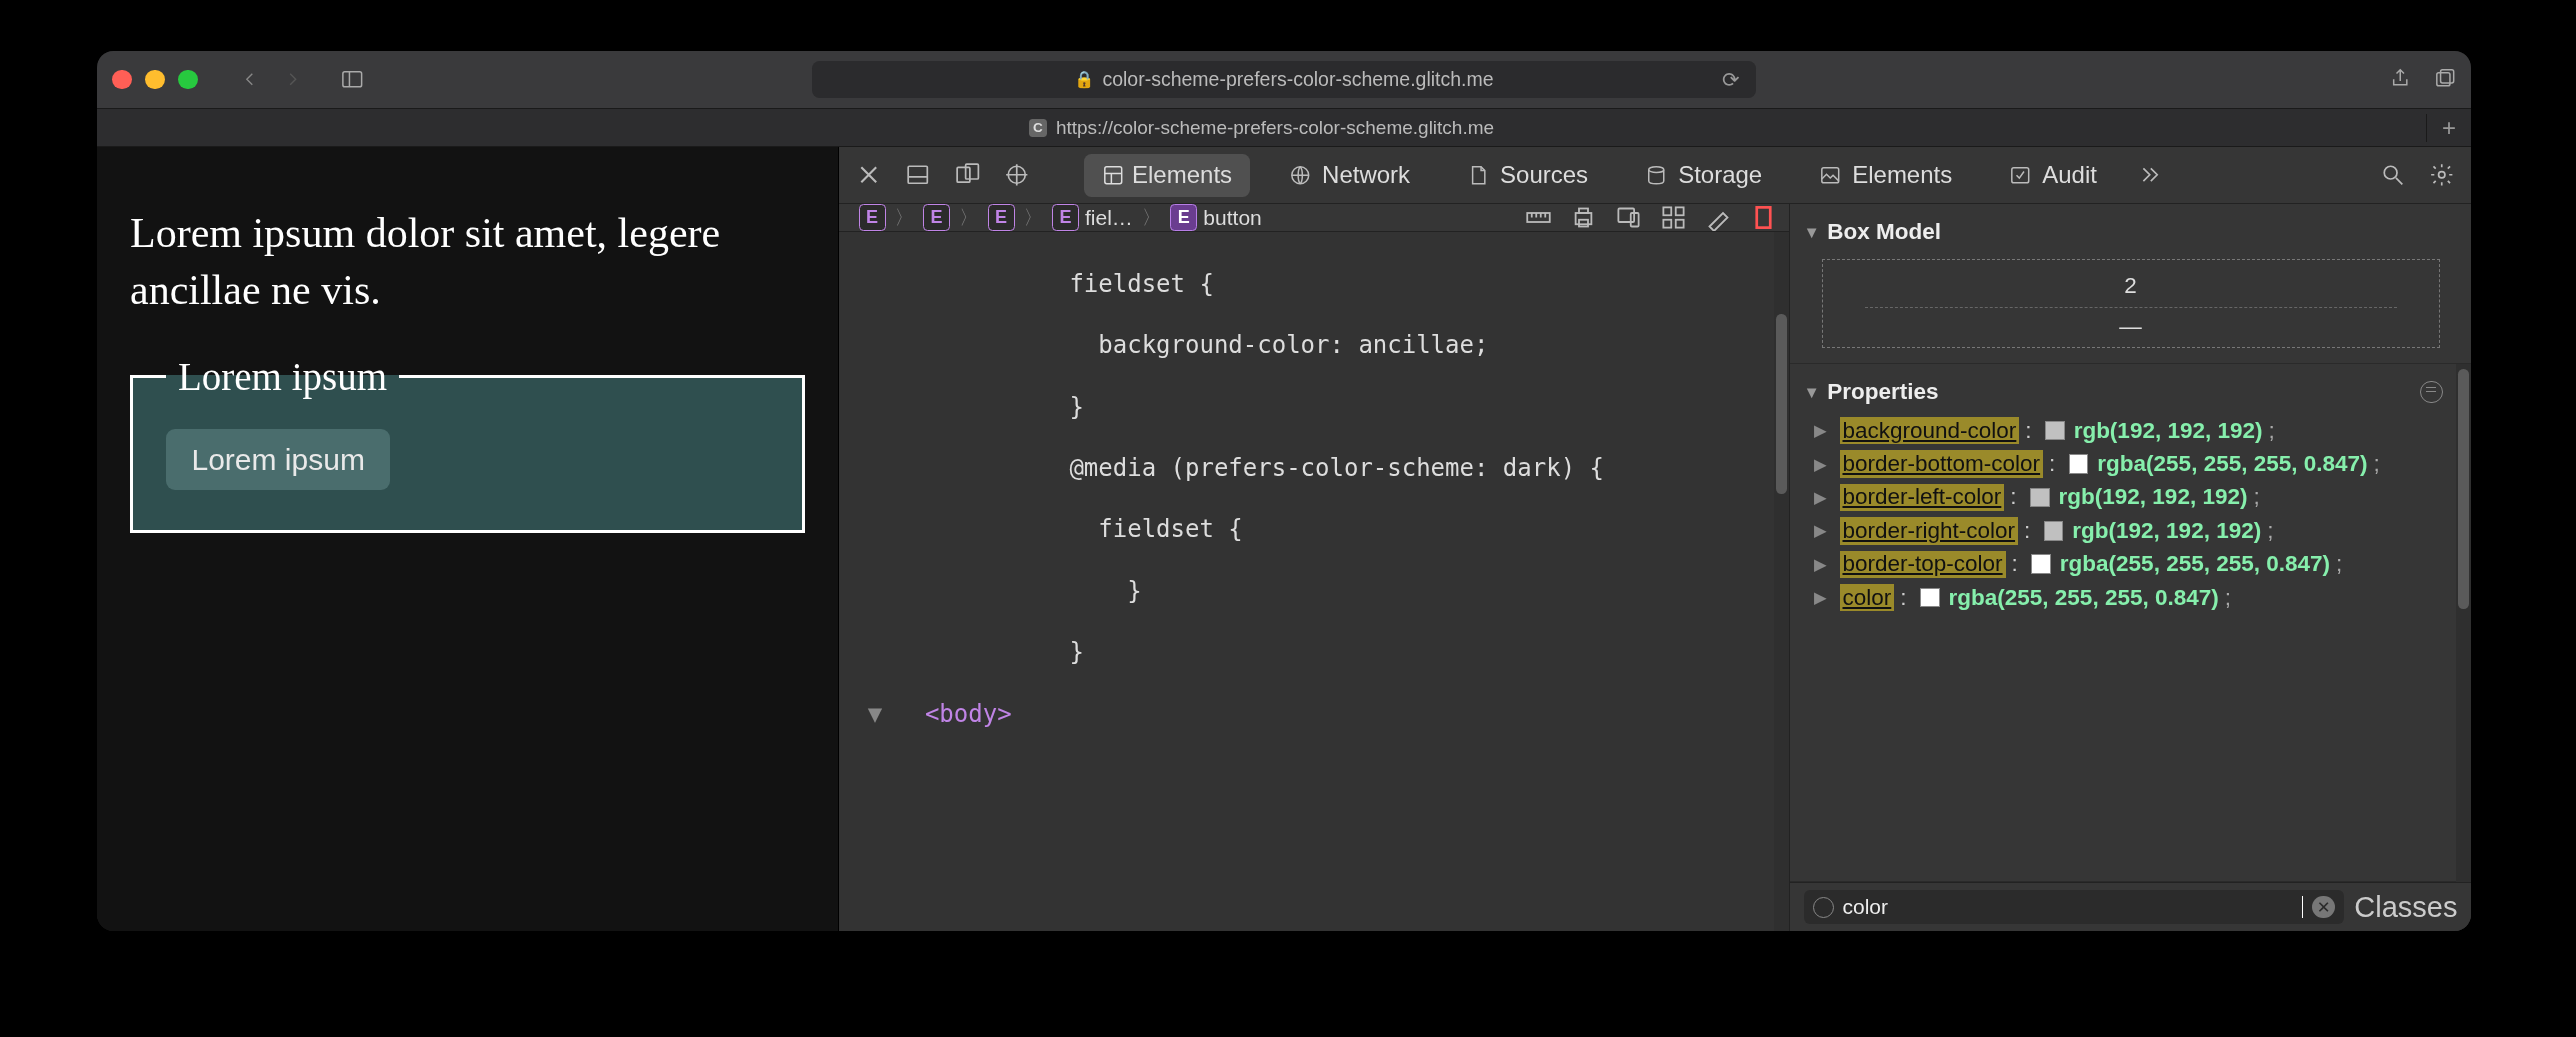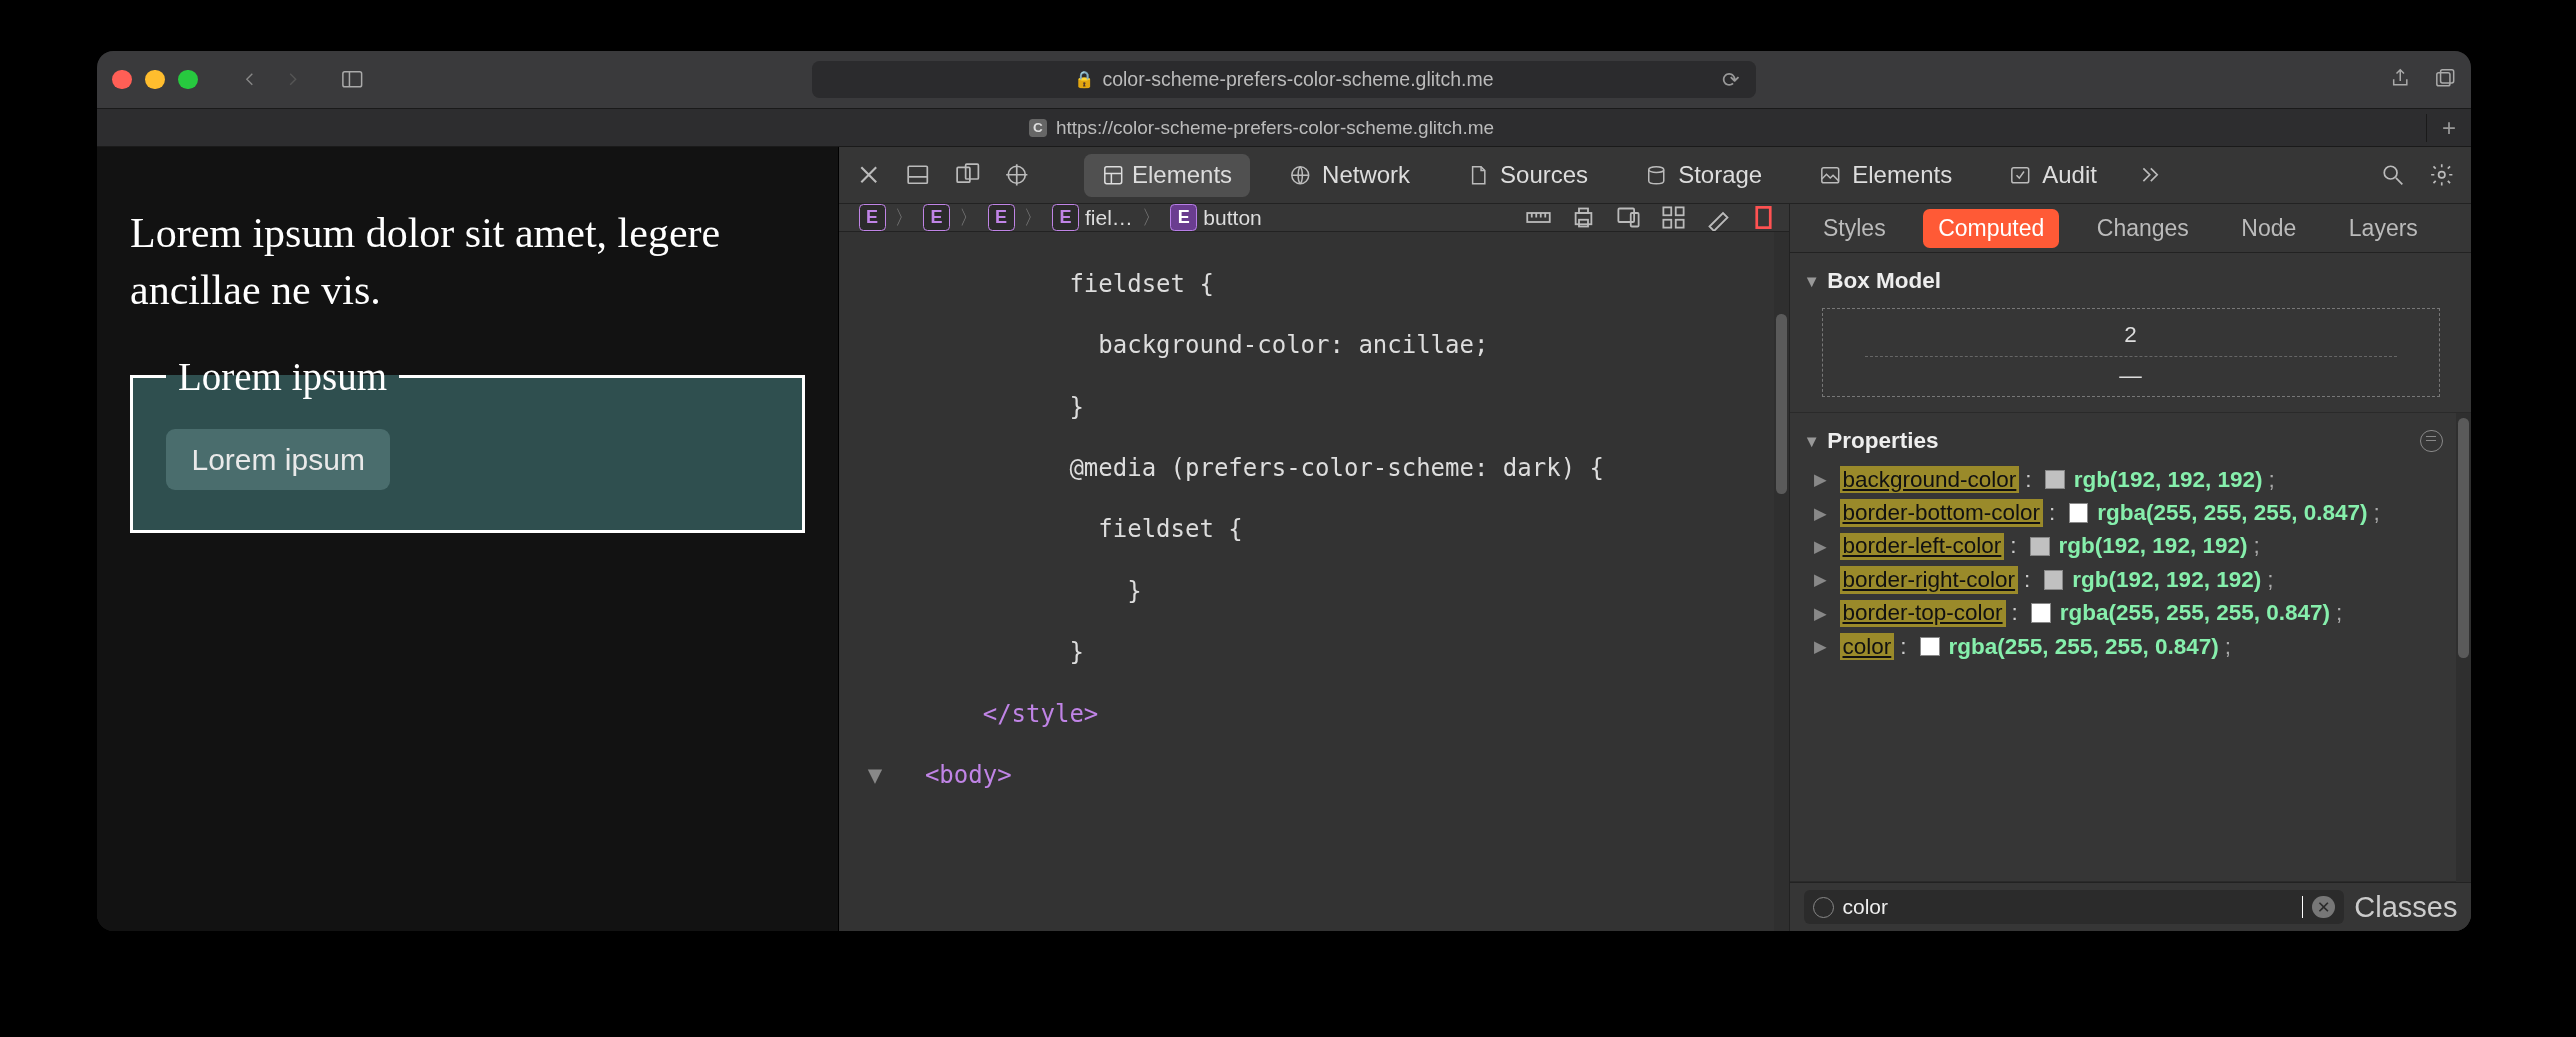--- a/index.html
+++ b/index.html
@@ -487,44 +487,36 @@
 
           <div style="flex:1; display:flex;">
           <div class="dom">
 <div class="line"><span class="gutter"></span><span class="code">            <span class="css-sel">fieldset {</span></span></div>
 <div class="line"><span class="gutter"></span><span class="code">            <span class="css-val">  background-color: ancillae;</span></span></div>
 <div class="line"><span class="gutter"></span><span class="code">            <span class="css-sel">}</span></span></div>
 <div class="line"><span class="gutter"></span><span class="code">            <span class="css-sel">@media (prefers-color-scheme: dark) {</span></span></div>
 <div class="line"><span class="gutter"></span><span class="code">            <span class="css-sel">  fieldset {</span></span></div>
 <div class="line"><span class="gutter"></span><span class="code">              <span class="css-sel">  }</span></span></div>
 <div class="line"><span class="gutter"></span><span class="code">            <span class="css-sel">}</span></span></div>
-<div class="line"><span class="gutter"></span><span class="code">      <span class="tag">&lt;/style&gt;</span></span></div>
 <div class="line"><span class="gutter">▼</span><span class="code">  <span class="tag">&lt;body&gt;</span></span></div>
 
 
 
 
 
 
           </div>
           <div class="scrollbar">
                 <div class="sb-thumb" style="height:180px; margin-top:82px;"></div>
               </div>
           </div>
 
         </div>
 
         <div class="right">
-          <div class="sub-tabs">
-            <div class="sub-tab">Styles</div>
-            <div class="sub-tab active">Computed</div>
-            <div class="sub-tab">Changes</div>
-            <div class="sub-tab">Node</div>
-            <div class="sub-tab">Layers</div>
-          </div>
 
           <div class="section">
             <div class="sec-head">
                 <span class="tri">▼</span>
                 <span>Box Model</span>
               </div>
             <div class="box-model">
               <div class="bm-outer"><span>2</span>
                 <div class="bm-inner">—</div>
               </div>

